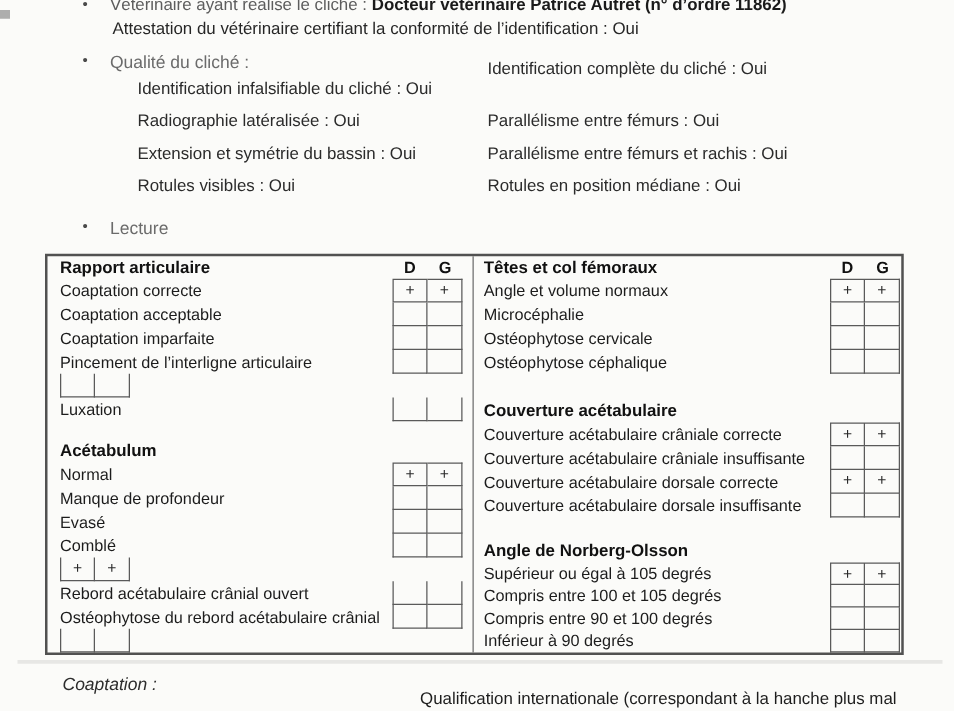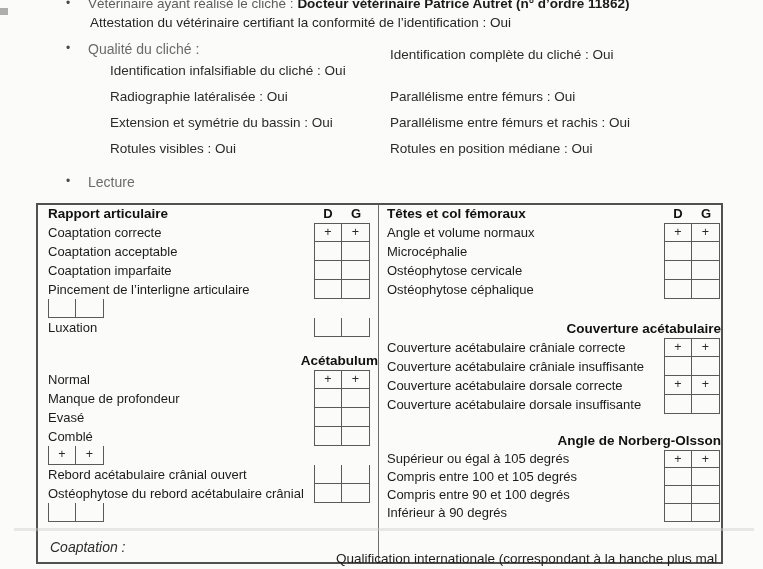--- a/index.html
+++ b/index.html
@@ -18,21 +18,21 @@
   .vet-value { color:#1a1a1a; font-weight:600; }
   .attest-line { left:90px; top:15px; font-size:13.5px; color:#262626; }
   .quality-title { left:66px; top:41px; font-size:14px; }
   .lecture-title { left:66px; top:174px; font-size:14px; }
   .qrow span { position:absolute; font-size:13.5px; color:#2b2b2b; white-space:nowrap; }
   .qleft { left:110px; }
   .qright { left:390px; }
 
   
   .lecture-table {
-    position:absolute; left:36px; top:203px; width:687px; height:361px;
+    position:absolute; left:36px; top:203px; width:687px; height:321px;
     border:2px solid #515151; box-sizing:border-box; background:transparent;
   }
   .table-inner { display:flex; height:100%; }
   .half { box-sizing:border-box; }
   .half-left  { width:341px; border-right:1px solid #6e6e6e; padding-left:10px; }
   .half-right { flex:1; padding-left:8px; }
   .trow { display:flex; align-items:stretch; height:19px; }
   .tlabel { flex:1; font-size:13px; line-height:19px; white-space:nowrap; overflow:hidden; color:#1c1c1c; }
   .thead { height:18px; }
   .thead .tlabel { font-weight:bold; font-size:13.5px; line-height:18px; color:#111; }
@@ -41,21 +41,21 @@
     border:1px solid #5a5a5a; border-top:none;
     text-align:center; font-size:12.5px; line-height:17px; color:#2a2a2a;
   }
   .cell.g { border-left:none; }
   .rfirst .cell { border-top:1px solid #5a5a5a; }
   .half-left  .cell.g { margin-right:8px; }
   .half-right .cell.g { margin-right:1px; }
   .hcell { width:28px; text-align:center; font-weight:bold; font-size:13px; line-height:18px; color:#111; }
   .half-left .hcell.g { margin-right:8px; }
   .half-right .hcell.g { margin-right:1px; }
-  .tsub { height:19px;text-align:right; }
+  .tsub { height:19px; }
   .tsub .tlabel { font-weight:bold; font-size:13.5px; color:#111; }
   .gap-l  { margin-top:14px; }
   .gap-r1 { margin-top:20px; }
   .gap-r2 { margin-top:17px; }
   .b3 .trow { height:18px; }
   .b3 .tlabel { line-height:18px; }
 
   
   .commentaire { left:50px; top:539px; font-size:14px; font-style:italic; color:#2d2d2d; }
   .qualification { left:336px; top:551px; font-size:13.5px; color:#1d1d1d; }

